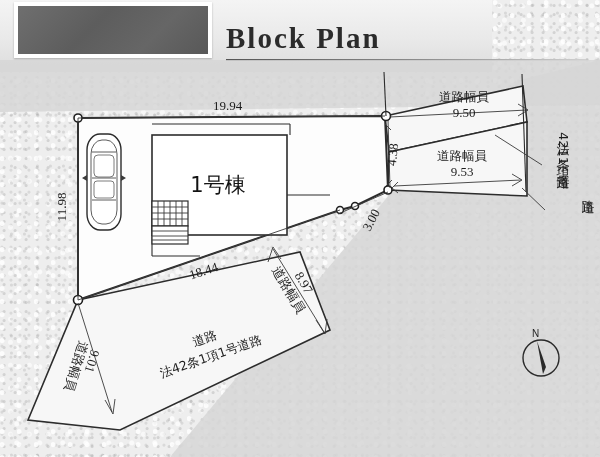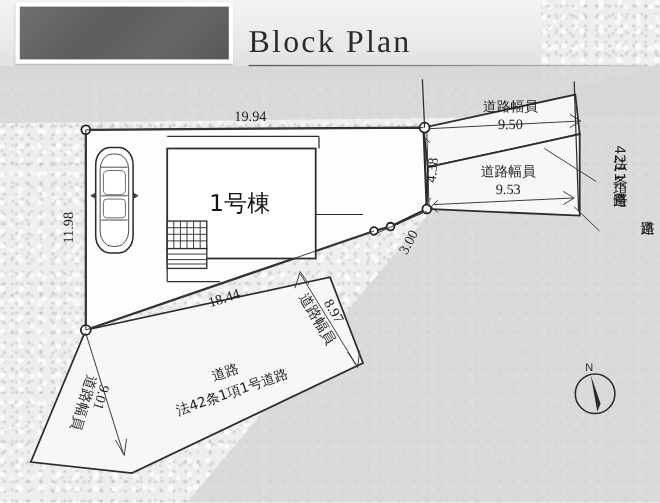--- a/index.html
+++ b/index.html
@@ -30,20 +30,21 @@
     background-size: 17px 13px, 11px 9px, 23px 19px, 13px 17px, 19px 23px, 9px 11px;
     opacity: 1;
   }
 
   
   #header-band {
     position: absolute;
     left: 0; top: 0;
     width: 492px; height: 72px;
     background: linear-gradient(180deg,#f4f4f4 0%,#e9e9e9 55%,#dcdcdc 100%);
+    font-weight: bold;
   }
   #thumb-frame {
     position: absolute;
     left: 14px; top: 2px;
     width: 198px; height: 56px;
     background: #ffffff;
     padding: 4px;
     box-sizing: border-box;
     box-shadow: 0 1px 2px rgba(0,0,0,0.25);
   }

